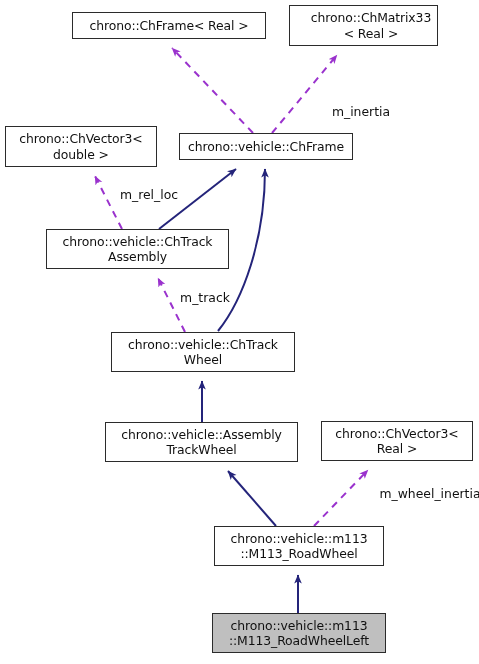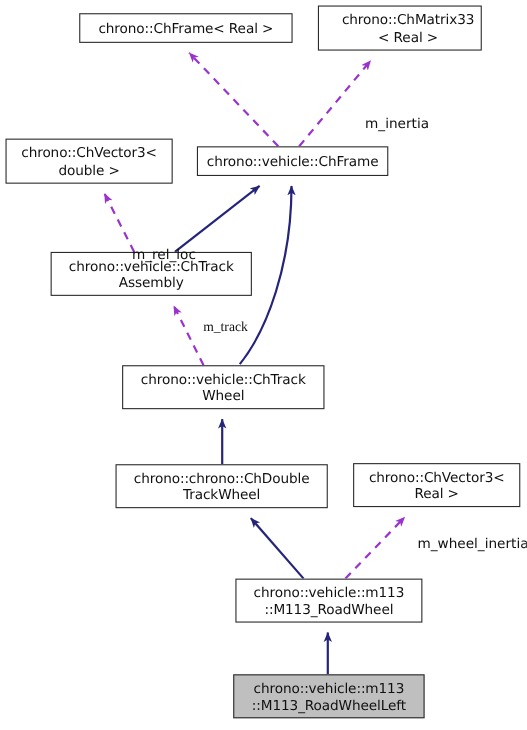--- a/index.html
+++ b/index.html
@@ -101,34 +101,34 @@
 double &gt;</div>
 
   <div class="node" style="left:179px; top:133px; width:174px; height:27px;">chrono::vehicle::ChFrame</div>
 
   <div class="node" style="left:46px; top:229px; width:183px; height:40px;">chrono::vehicle::ChTrack
 Assembly</div>
 
   <div class="node" style="left:111px; top:332px; width:184px; height:40px;">chrono::vehicle::ChTrack
 Wheel</div>
 
-  <div class="node" style="left:105px; top:422px; width:193px; height:40px;">chrono::chrono::ChDouble
+  <div class="node" style="left:105px; top:422px; width:193px; height:40px;">chrono::vehicle::Assembly
 TrackWheel</div>
 
   <div class="node" style="left:321px; top:421px; width:152px; height:40px;">chrono::ChVector3&lt;
 Real &gt;</div>
 
   <div class="node" style="left:214px; top:526px; width:170px; height:40px;">chrono::vehicle::m113
 ::M113_RoadWheel</div>
 
   <div class="node highlight" style="left:212px; top:613px; width:174px; height:40px;">chrono::vehicle::m113
 ::M113_RoadWheelLeft</div>
 
 
   <div class="edge-label" style="left:328px; top:76px; width:66px;margin-top:28px;">m_inertia</div>
 
-  <div class="edge-label" style="left:115px; top:187px; width:68px;margin-top:36px;">m_rel_loc</div>
+  <div class="edge-label" style="left:115px; top:187px; width:68px;">m_rel_loc</div>
 
-  <div class="edge-label" style="left:175px; top:290px; width:60px;font-family:Liberation Serif, serif;">m_track</div>
+  <div class="edge-label" style="left:175px; top:290px; width:60px;">m_track</div>
 
   <div class="edge-label" style="left:342px; top:486px; width:110px;margin-left:33px;">m_wheel_inertia</div>
 
 </div>
 
 </body></html>

